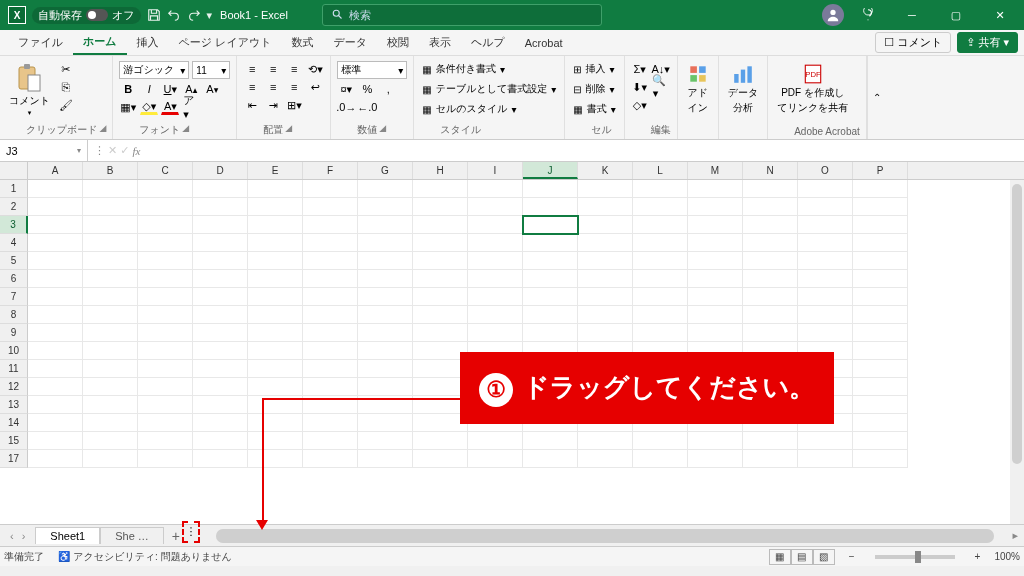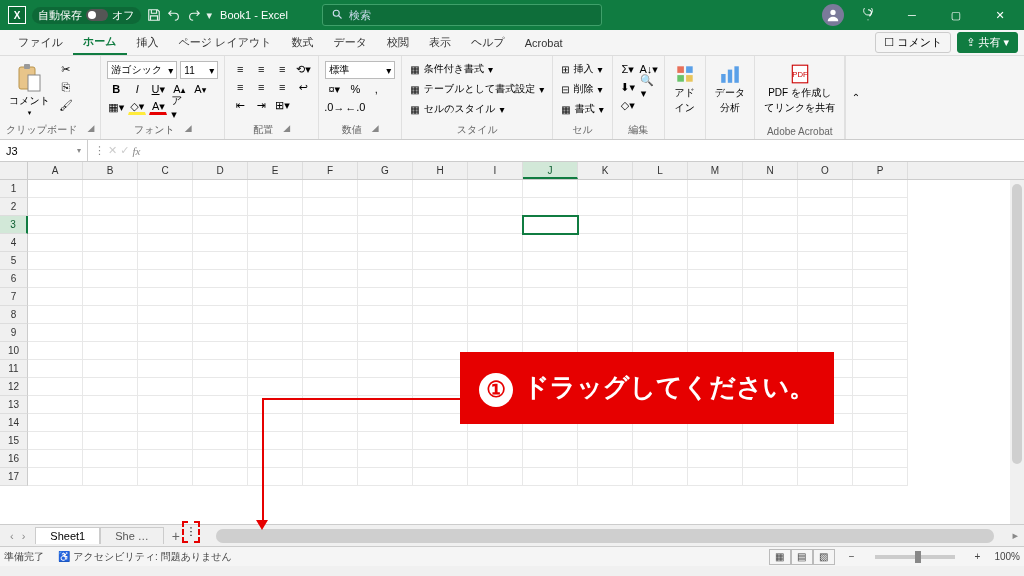--- a/index.html
+++ b/index.html
@@ -23,21 +23,21 @@
 .ribbon-tabs { height: 26px; background: #f5f5f5; border-bottom: 1px solid #ddd; display: flex; align-items: center; font-size: 11px; padding-left: 8px; }
 .ribbon-tab { padding: 4px 10px; color: #333; cursor: pointer; }
 .ribbon-tab.active { color: #107c41; border-bottom: 2px solid #107c41; font-weight: bold; }
 .ribbon-tabs .spacer { flex: 1; }
 .comments-btn, .share-btn { font-size: 11px; border: 1px solid #ccc; border-radius: 3px; padding: 2px 8px; margin-right: 6px; display: flex; align-items: center; gap: 3px; }
 .share-btn { background: #107c41; color: #fff; border-color: #107c41; }
 
 
 .ribbon { height: 84px; background: #f5f5f5; border-bottom: 1px solid #ccc; display: flex; font-size: 10px; }
 .ribbon-group { border-right: 1px solid #e0e0e0; padding: 2px 6px; display: flex; flex-direction: column; justify-content: space-between; }
-.ribbon-group-label { text-align: center; color: #666; font-size: 10px; padding-top: 1px; display: flex; justify-content: center; gap: 10px; }
+.ribbon-group-label { text-align: center; color: #666; font-size: 10px; padding-top: 1px; display: flex; gap: 2px; margin-left: 20px; }
 .rg-body { flex: 1; display: flex; gap: 4px; align-items: flex-start; padding-top: 3px; }
 .big-btn { display: flex; flex-direction: column; align-items: center; gap: 1px; padding: 2px 3px; }
 .big-btn svg { display: block; }
 .mini-col { display: flex; flex-direction: column; gap: 2px; }
 .mini-row { display: flex; gap: 3px; align-items: center; }
 .mini-btn { width: 18px; height: 16px; border: 1px solid transparent; display: flex; align-items: center; justify-content: center; font-size: 11px; }
 .dd { width: 70px; height: 18px; border: 1px solid #bbb; background: #fff; font-size: 10px; padding: 0 3px; display: flex; align-items: center; justify-content: space-between; }
 .dd.small { width: 38px; }
 .txt-btn { display: flex; align-items: center; gap: 4px; font-size: 10px; padding: 1px 2px; }
 .launcher { font-size: 9px; color: #888; }
@@ -678,39 +678,20 @@
         <div class="cell"></div>
         <div class="cell"></div>
         <div class="cell"></div>
         <div class="cell"></div>
         <div class="cell"></div>
         <div class="cell"></div>
         <div class="cell"></div>
         <div class="cell"></div>
       </div>
       <div class="row">
-        <div class="row-h">16</div>
-        <div class="cell"></div>
-        <div class="cell"></div>
-        <div class="cell"></div>
-        <div class="cell"></div>
-        <div class="cell"></div>
-        <div class="cell"></div>
-        <div class="cell"></div>
-        <div class="cell"></div>
-        <div class="cell"></div>
-        <div class="cell"></div>
-        <div class="cell"></div>
-        <div class="cell"></div>
-        <div class="cell"></div>
-        <div class="cell"></div>
-        <div class="cell"></div>
-        <div class="cell"></div>
-      </div>
-      <div class="row">
         <div class="row-h">17</div>
         <div class="cell"></div>
         <div class="cell"></div>
         <div class="cell"></div>
         <div class="cell"></div>
         <div class="cell"></div>
         <div class="cell"></div>
         <div class="cell"></div>
         <div class="cell"></div>
         <div class="cell"></div>

